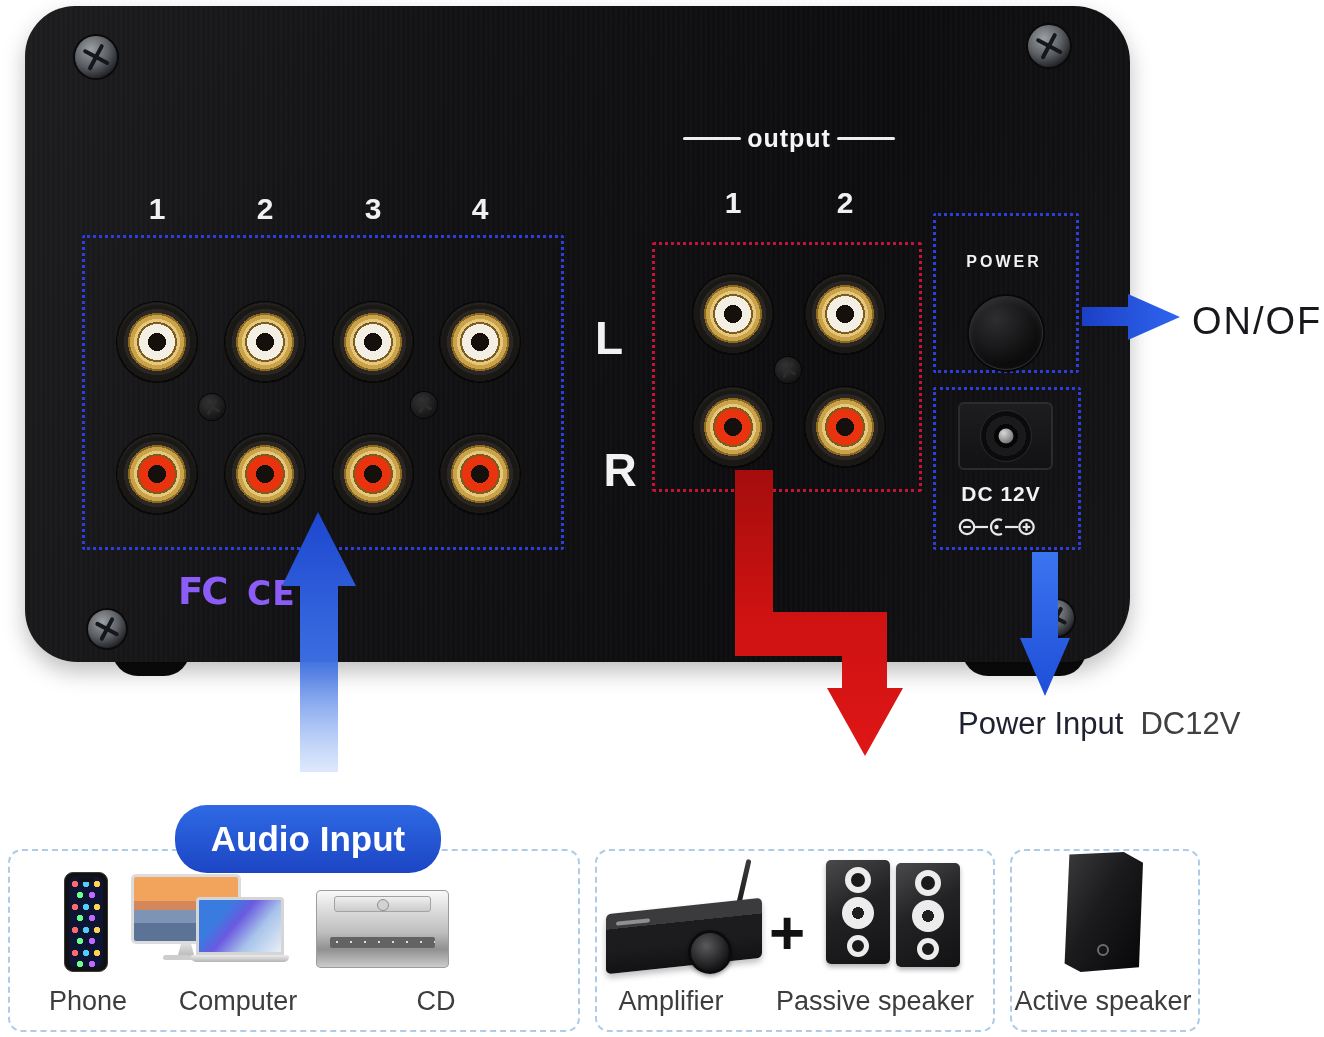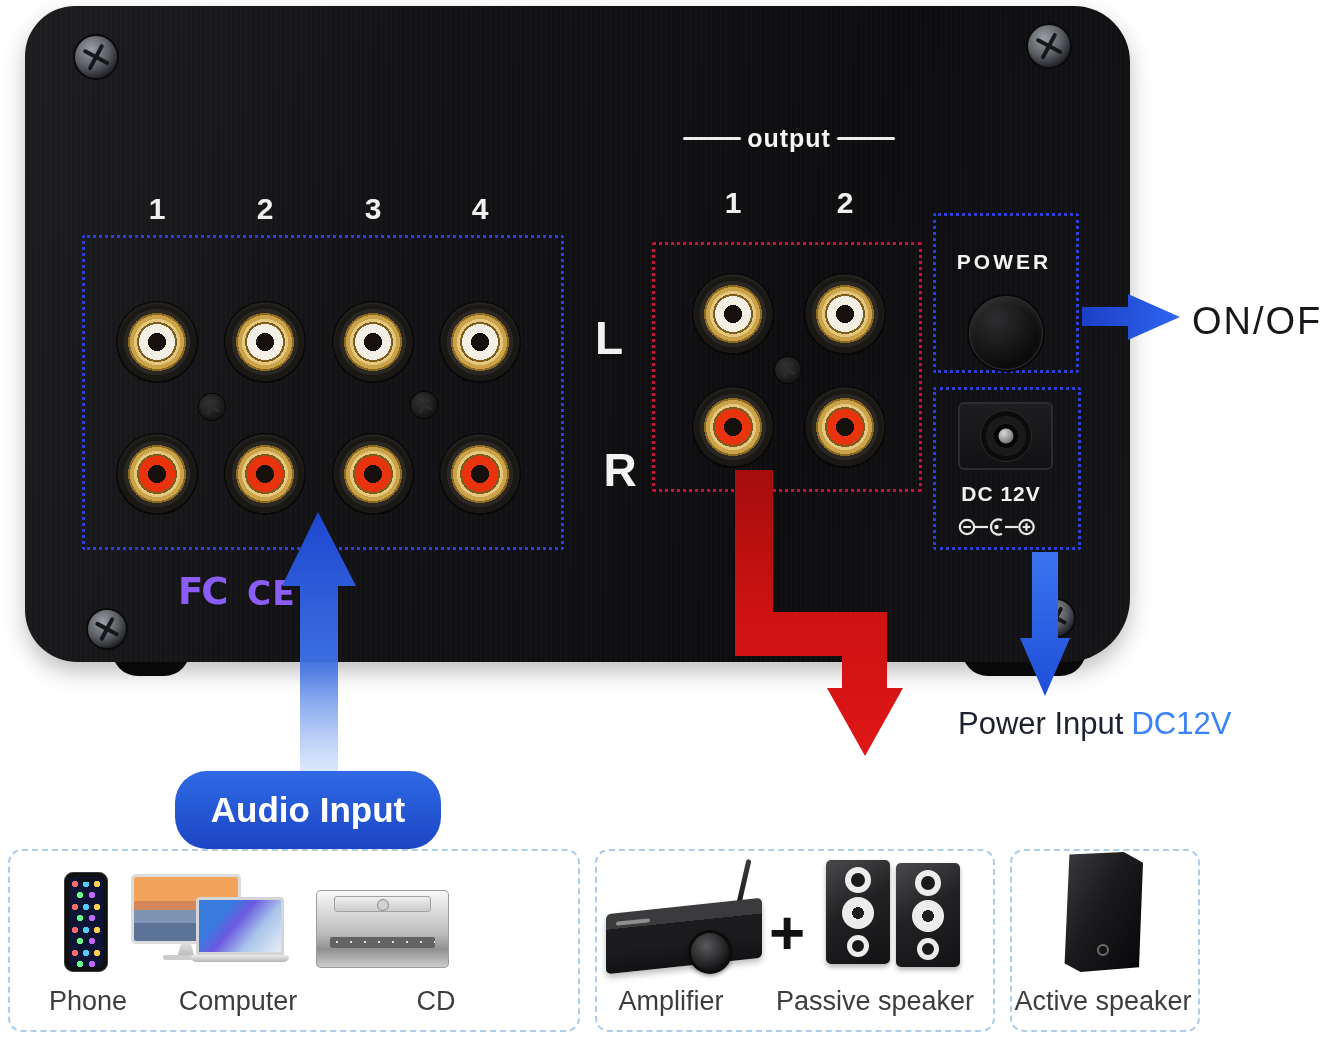--- a/index.html
+++ b/index.html
@@ -40,39 +40,39 @@
   .jack { position:absolute; width:80px; height:80px; border-radius:50%; transform:translate(-50%,-50%); z-index:4;
     background:radial-gradient(circle,
       #15100c 0 9px, var(--ring) 9px 18px,
       #7c5d1d 18px 20px, #e6c77e 20px 23px, #caa24a 23px 27px, #8a6820 27px 29px,
       #2a2623 29px 33px, #1a1815 33px 39px, #0a0a0a 39px 40px);
     box-shadow:inset 0 2px 3px rgba(255,255,255,.08), 0 0 0 1px #050505; }
   .jack.white { --ring:#f3efe4; }
   .jack.red   { --ring:#e9330f; }
 
   .power-label, .dc-label { position:absolute; color:#f2f2f2; font-weight:bold; transform:translate(-50%,-50%); z-index:3; }
-  .power-label { font-size:21px; letter-spacing:3px; }
+  .power-label { font-size:16px; letter-spacing:3px; }
   .dc-label { font-size:21px; letter-spacing:1px; }
 
   .power-btn { position:absolute; width:74px; height:74px; border-radius:50%; z-index:4;
     background:radial-gradient(circle at 36% 30%,#2e2e30,#0c0c0d 68%);
     border:1px solid #303032; box-shadow:0 0 0 2px #08080a, inset 0 3px 6px rgba(255,255,255,.08); }
 
   .dc-jack { position:absolute; width:95px; height:68px; background:linear-gradient(180deg,#1d1d1f,#121214); border:2px solid #2c2c2e; border-radius:6px; z-index:4; }
   .dc-jack .barrel { position:absolute; left:50%; top:50%; transform:translate(-50%,-50%); width:52px; height:52px; border-radius:50%;
     background:radial-gradient(circle,#060606 0 12px,#1a1a1c 12px 20px,#0b0b0c 20px 26px); border:1px solid #2a2a2c; }
   .dc-jack .pin { position:absolute; left:50%; top:50%; transform:translate(-50%,-50%); width:15px; height:15px; border-radius:50%;
     background:radial-gradient(circle at 35% 30%,#d8d8d8,#8a8a8a 60%,#4c4c4c); }
 
   .cert { position:absolute; color:#8b5cf6; z-index:3; font-family:"DejaVu Sans", sans-serif;margin-left:11px; }
 
   .onoff { position:absolute; color:#17171c; font-size:38px; letter-spacing:2px; z-index:6; }
   .pwr-in { position:absolute; font-size:31px; font-weight:500; z-index:6; white-space:nowrap; }
   .pwr-in .dark { color:#1d2130; }
-  .pwr-in .blue { color:#3b82f6; margin-left:8px; }
+  .pwr-in .blue { color:#404040; margin-left:17px; }
 
   .pill { position:absolute; display:flex; align-items:center; justify-content:center; color:#fff; font-weight:bold; font-size:35px; z-index:6; white-space:nowrap; }
   .pill.blue { background:linear-gradient(180deg,#2f6ae4,#1c45c4); border-radius:32px; }
   .pill.red  { background:linear-gradient(180deg,#ef1c2a,#cf0e1d); border:2px solid #b00d18; border-radius:29px; }
 
   .arrows { position:absolute; left:0; top:0; z-index:5; pointer-events:none; }
 
   
   .legend-box { position:absolute; top:849px; height:183px; background:#fff; border:2px dashed #aecbe8; border-radius:14px; z-index:2; }
   .legend-label { position:absolute; color:#3d3d3d; font-size:27px; font-weight:500; transform:translateX(-50%); z-index:3; white-space:nowrap; }
@@ -235,21 +235,21 @@
     <polygon fill="url(#gred)" points="735,470 773,470 773,612 887,612 887,688 903,688 865,756 827,688 842,688 842,656 735,656"></polygon>
     <polygon fill="url(#gblueright)" points="1082,307 1128,307 1128,294 1180,317 1128,340 1128,326 1082,326"></polygon>
     <polygon fill="url(#gbluedown)" points="1032,552 1058,552 1058,638 1070,638 1045,696 1020,638 1032,638"></polygon>
   </svg>
 
   <span class="onoff" style="left:1192px; top:300px;">ON/OFF</span>
   <div class="pwr-in" style="left:958px; top:706px;">
     <span class="dark">Power Input</span><span class="blue">DC12V</span>
   </div>
 
-  <div class="pill blue" style="left:175px; top:771px; width:266px; height:78px;">
+  <div class="pill blue" style="left:175px; top:805px; width:266px; height:68px;">
     <span>Audio Input</span>
   </div>
 
   <div class="legend-box" style="left:8px; width:572px;"></div>
   <div class="phone">
     <div class="screen"></div>
     <div class="notch"></div>
   </div>
   <div class="imac">
     <div class="screen"></div>

